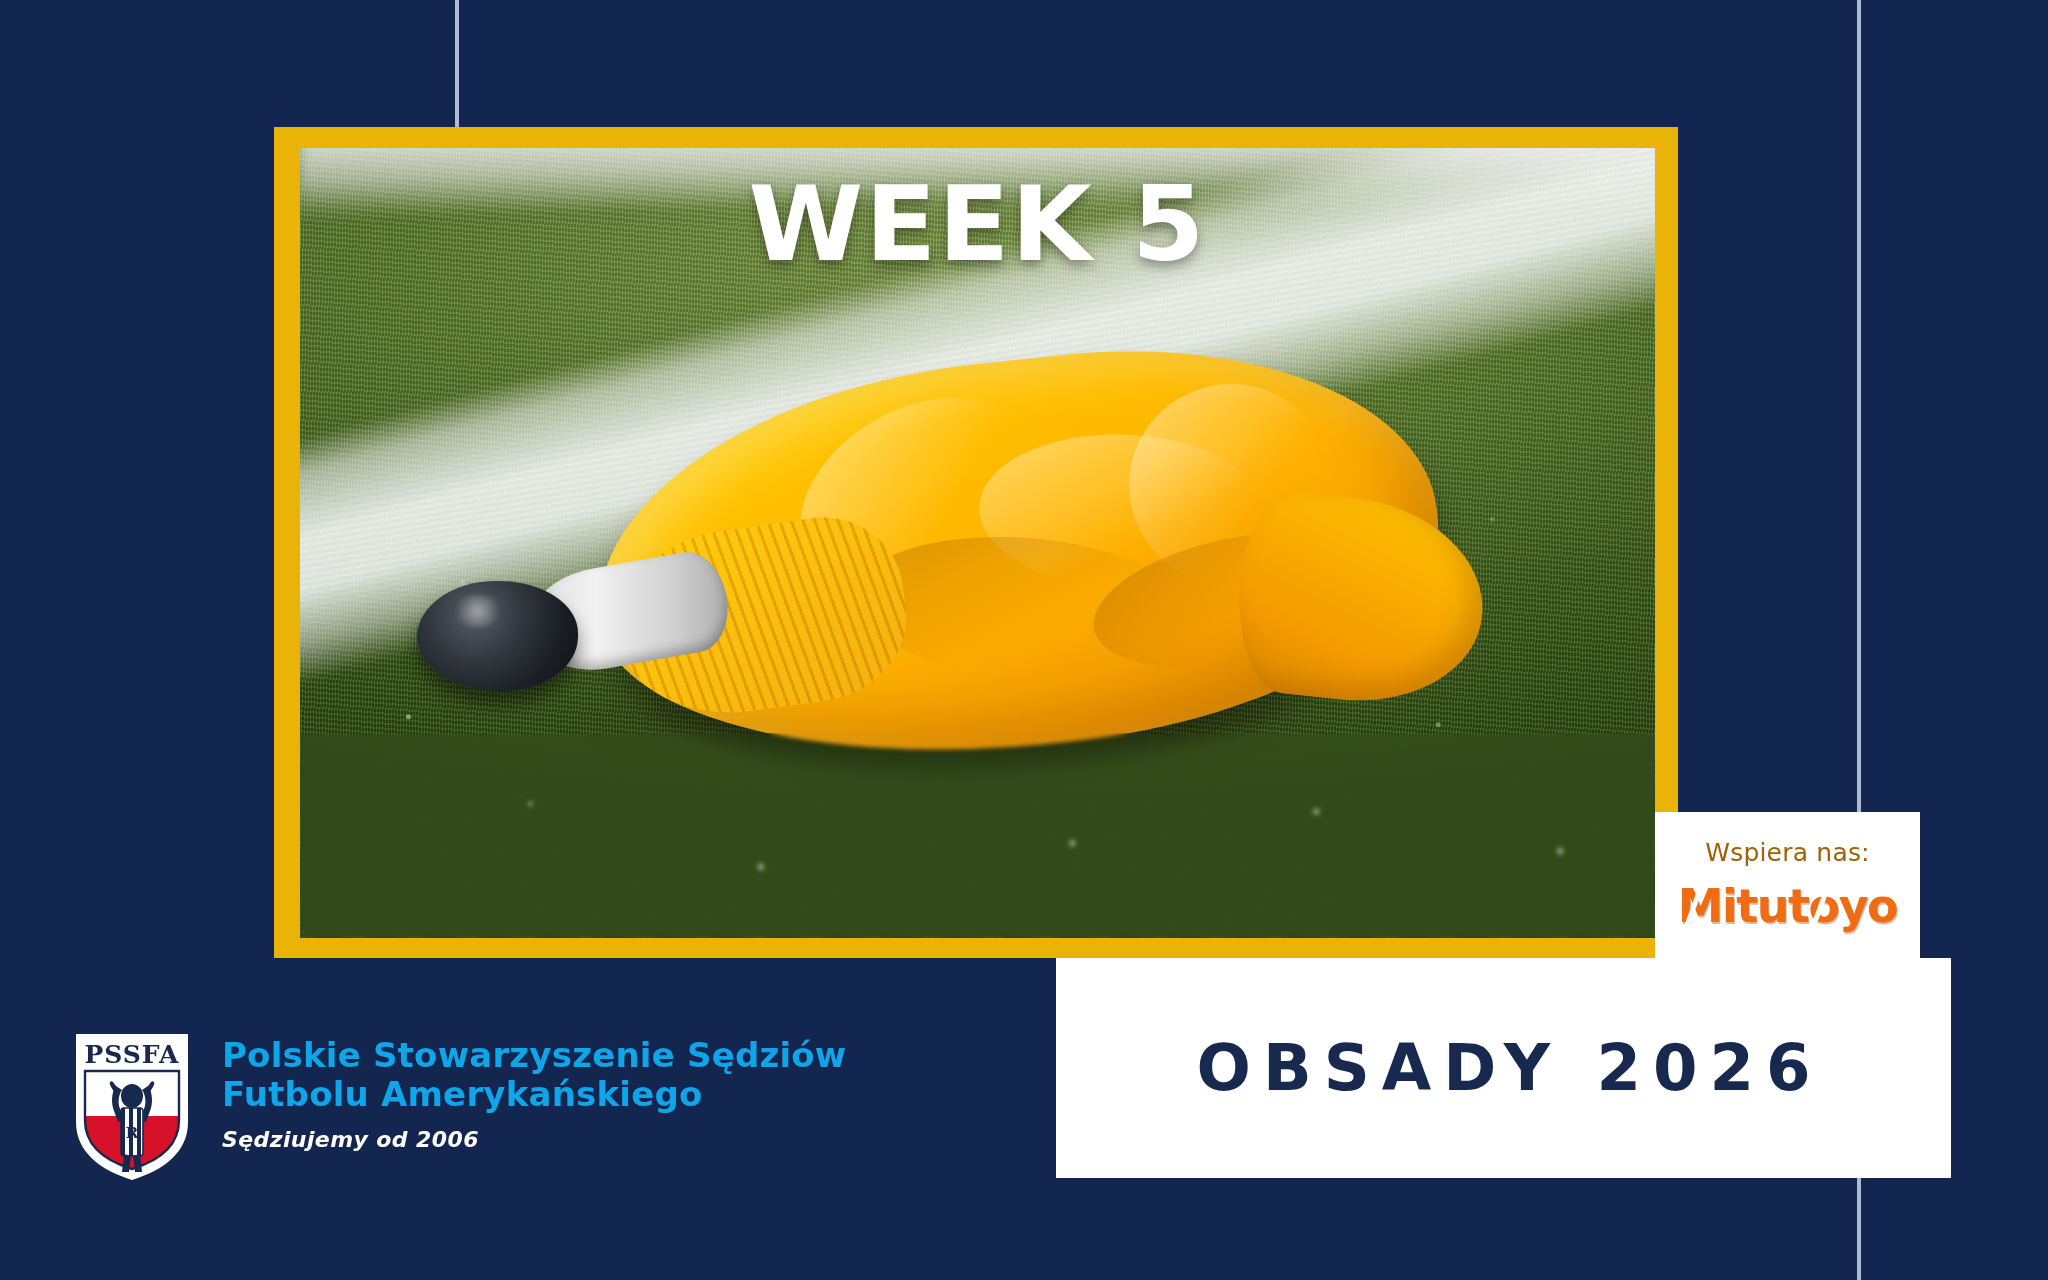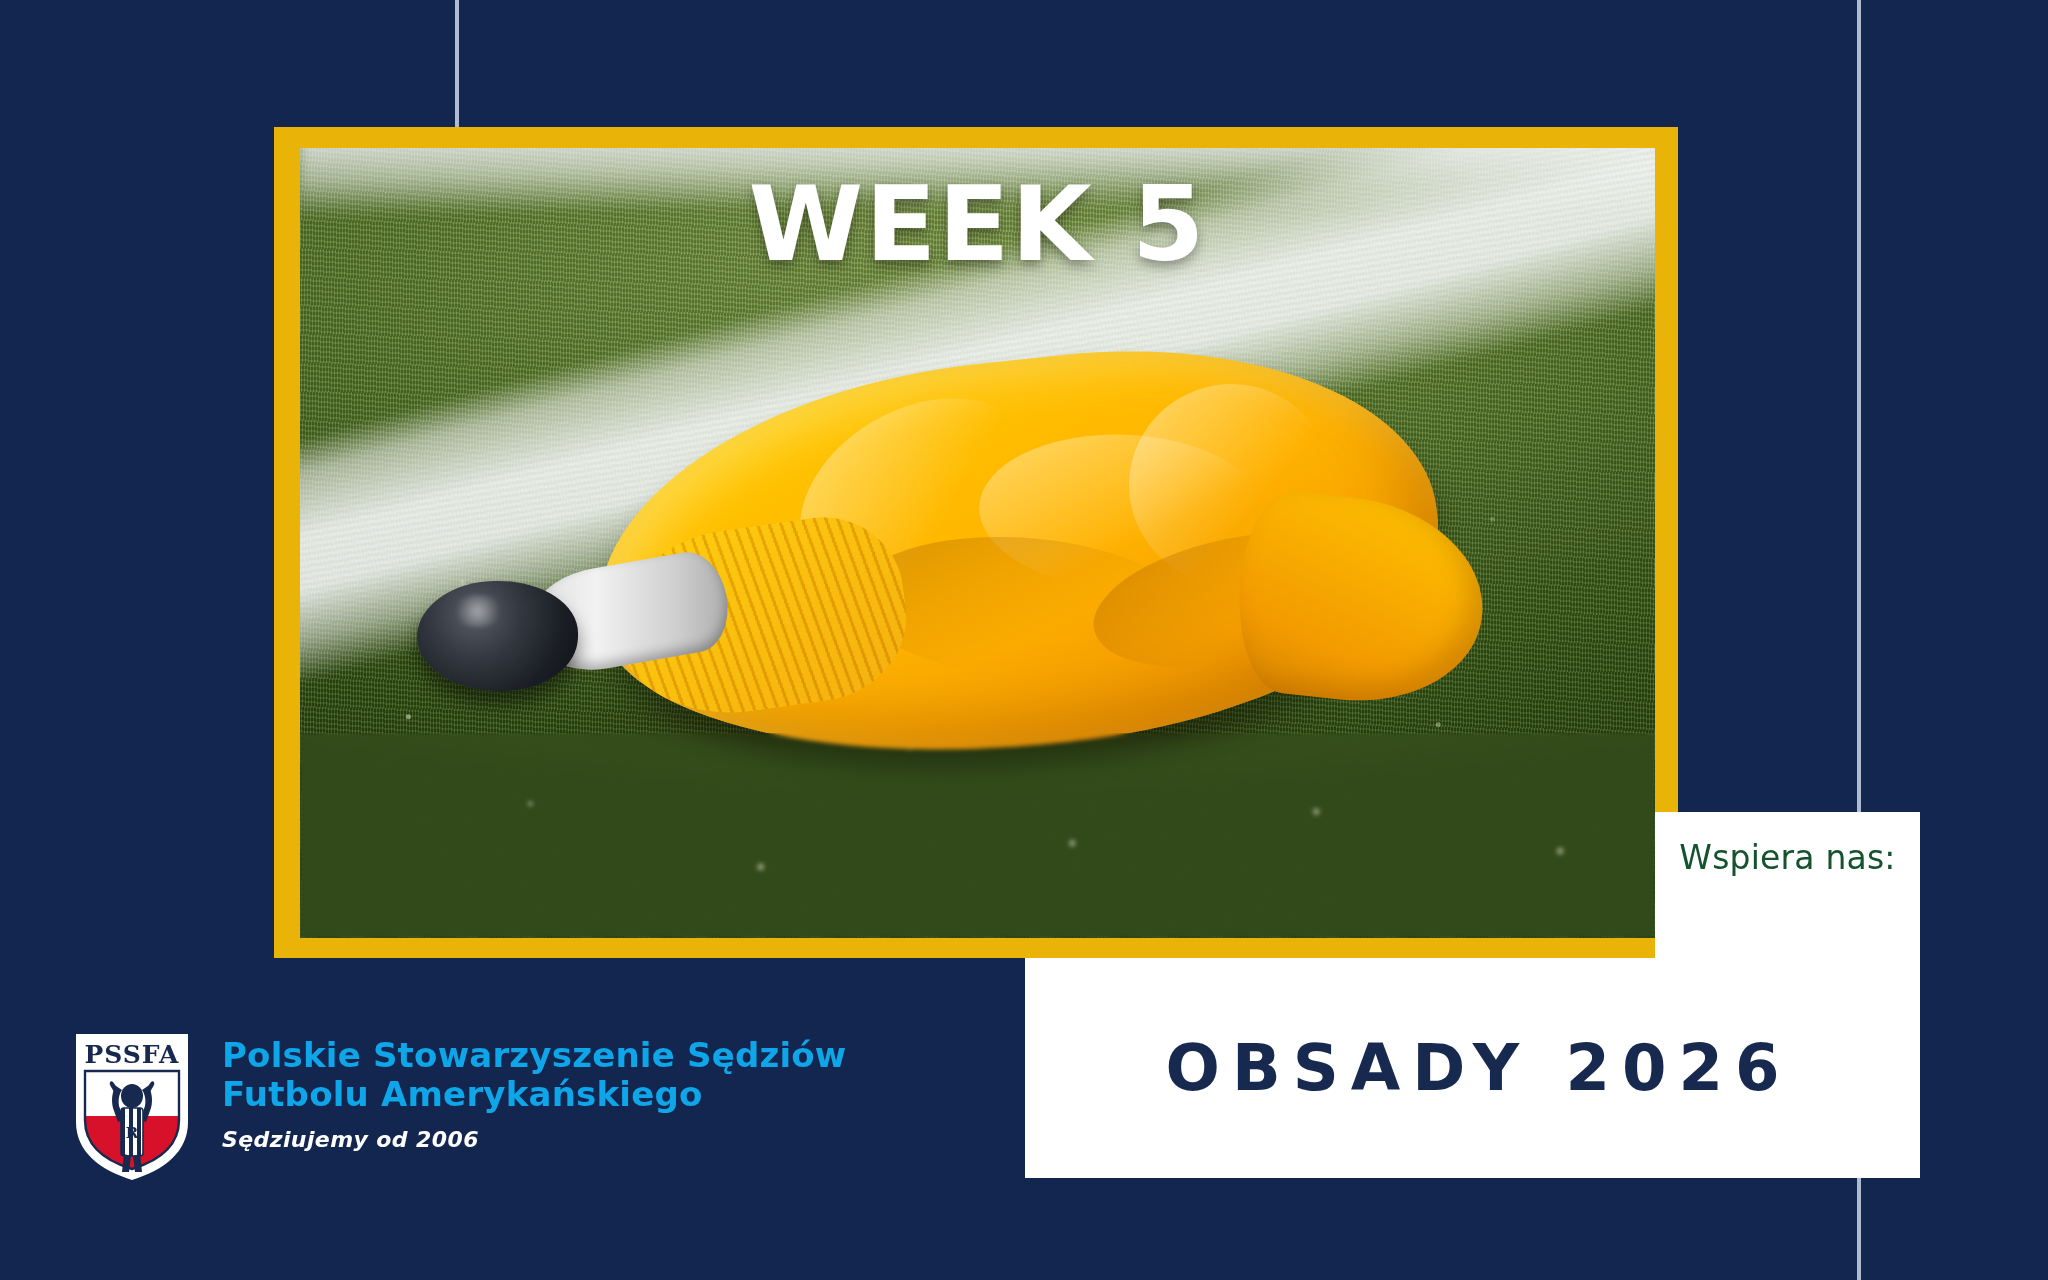--- a/index.html
+++ b/index.html
@@ -215,21 +215,21 @@
     position:absolute;
     left:1655px; top:812px;
     width:265px; height:168px;
     background:#ffffff;
     display:flex; flex-direction:column;
     align-items:center; justify-content:flex-start;
     padding-top:26px;
   }
   .sponsor-label{
     font-family:"DejaVu Sans", sans-serif;
-    font-size:33px; color:#14532d; letter-spacing:.2px;
+    font-size:25px; color:#a16207; letter-spacing:.2px;
   }
   .sponsor-logo{
     margin-top:12px;
     font-family:"DejaVu Sans", sans-serif;
     font-weight:700;
     font-size:46px;
     color:#ef6c13;
     letter-spacing:-1.5px;
     position:relative;
     text-shadow:1px 2px 0 rgba(140,55,0,.35);
@@ -238,21 +238,21 @@
     position:absolute; width:5px; height:52px;
     background:#ffffff;
     transform:rotate(20deg);
   }
   .slash-m{ left:15px; top:-3px; }
   .slash-y{ left:141px; top:-1px; }
 
   
   .obsady-card{
     position:absolute;
-    left:1025px; top:958px;
+    left:1056px; top:958px;
     width:895px; height:220px;
     background:#ffffff;
     display:flex; align-items:center; justify-content:center;
   }
   .obsady-text{
     color:#17294f;
     font-family:"DejaVu Sans", sans-serif;
     font-weight:700;
     font-size:64px;
     letter-spacing:12px;
@@ -319,20 +319,25 @@
       </div>
 
       <div class="dof-bottom"></div>
 
       <div class="week-title">WEEK 5</div>
     </div>
   </div>
 
   <div class="sponsor-card">
     <div class="sponsor-label">Wspiera nas:</div>
+    <div class="sponsor-logo">
+      <span>Mitutoyo</span>
+      <span class="slash slash-m"></span>
+      <span class="slash slash-y"></span>
+    </div>
   </div>
 
   <div class="obsady-card">
     <div class="obsady-text">OBSADY 2026</div>
   </div>
 
   <div class="brand">
 
     <div class="shield-wrap">
       <svg viewBox="0 0 120 152" width="120" height="152" aria-hidden="true">

